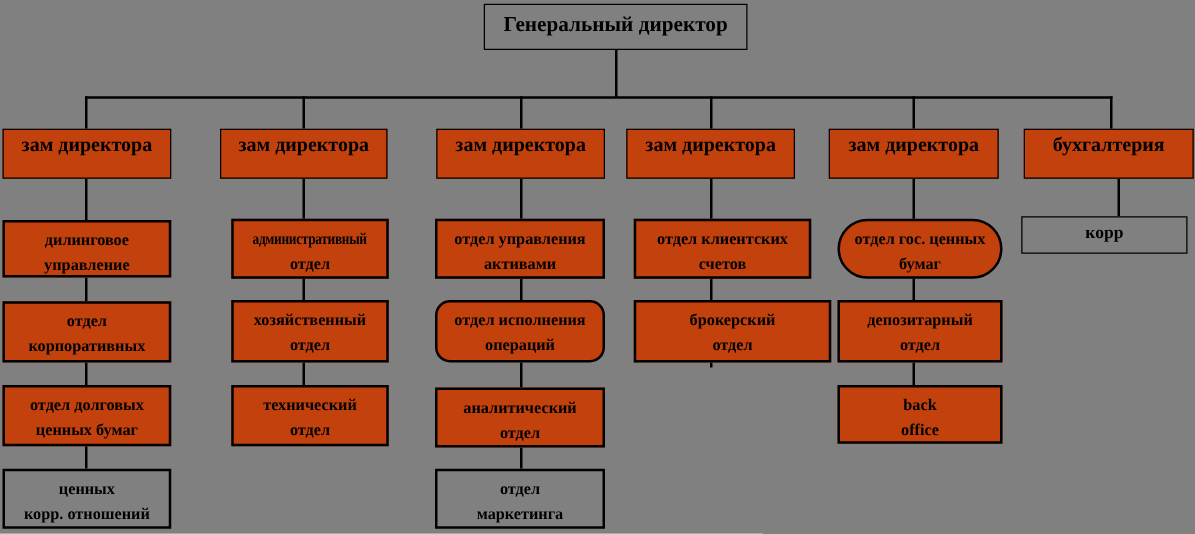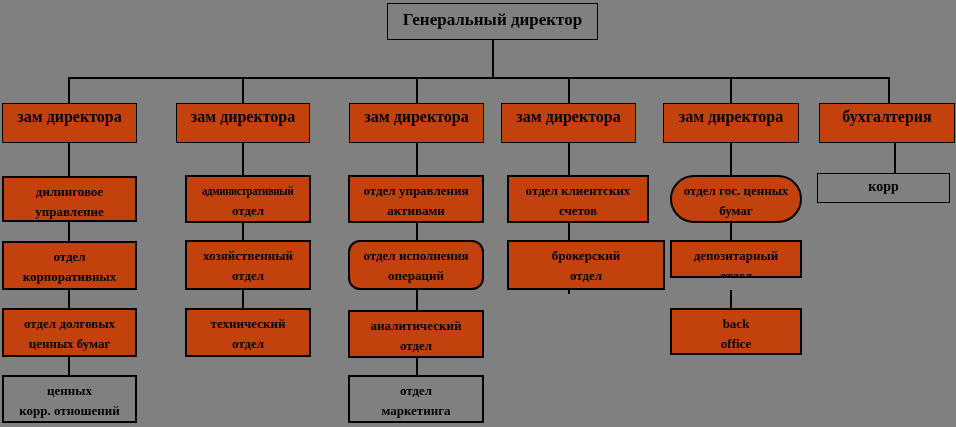--- a/index.html
+++ b/index.html
@@ -44,21 +44,21 @@
   .pos-admin      { left:185px; top:175px; width:126px; height:48px; }
   .pos-household  { left:185px; top:240px; width:126px; height:50px; }
   .pos-technical  { left:185px; top:308px; width:126px; height:49px; }
   .pos-asset      { left:348px; top:175px; width:136px; height:48px; }
   .pos-operations { left:348px; top:240px; width:136px; height:50px;border-radius:12px; }
   .pos-analytical { left:348px; top:310px; width:136px; height:48px; }
   .pos-marketing  { left:348px; top:375px; width:136px; height:48px; }
   .pos-clients    { left:507px; top:175px; width:142px; height:48px; }
   .pos-brokerage  { left:507px; top:240px; width:158px; height:50px; }
   .pos-gov        { left:670px; top:175px; width:132px; height:48px;border-radius:24px; }
-  .pos-depositary { left:670px; top:240px; width:132px; height:38px; }
+  .pos-depositary { left:670px; top:240px; width:132px; height:50px; }
   .pos-backoffice { left:670px; top:308px; width:132px; height:47px; }
   .pos-cash       { left:817px; top:173px; width:133px; height:30px; font-size:14px; line-height:26px; padding-top:0; }
 
   
   .ln-main-drop { left:492px; top:40px;  width:2px;   height:38px; }
   .ln-hbar      { left:68px;  top:77px;  width:822px; height:2px;  }
   .ln-drop-c1   { left:68px;  top:77px;  width:2px;   height:26px; }
   .ln-drop-c2   { left:242px; top:77px;  width:2px;   height:26px; }
   .ln-drop-c3   { left:416px; top:77px;  width:2px;   height:26px; }
   .ln-drop-c4   { left:568px; top:77px;  width:2px;   height:26px; }

